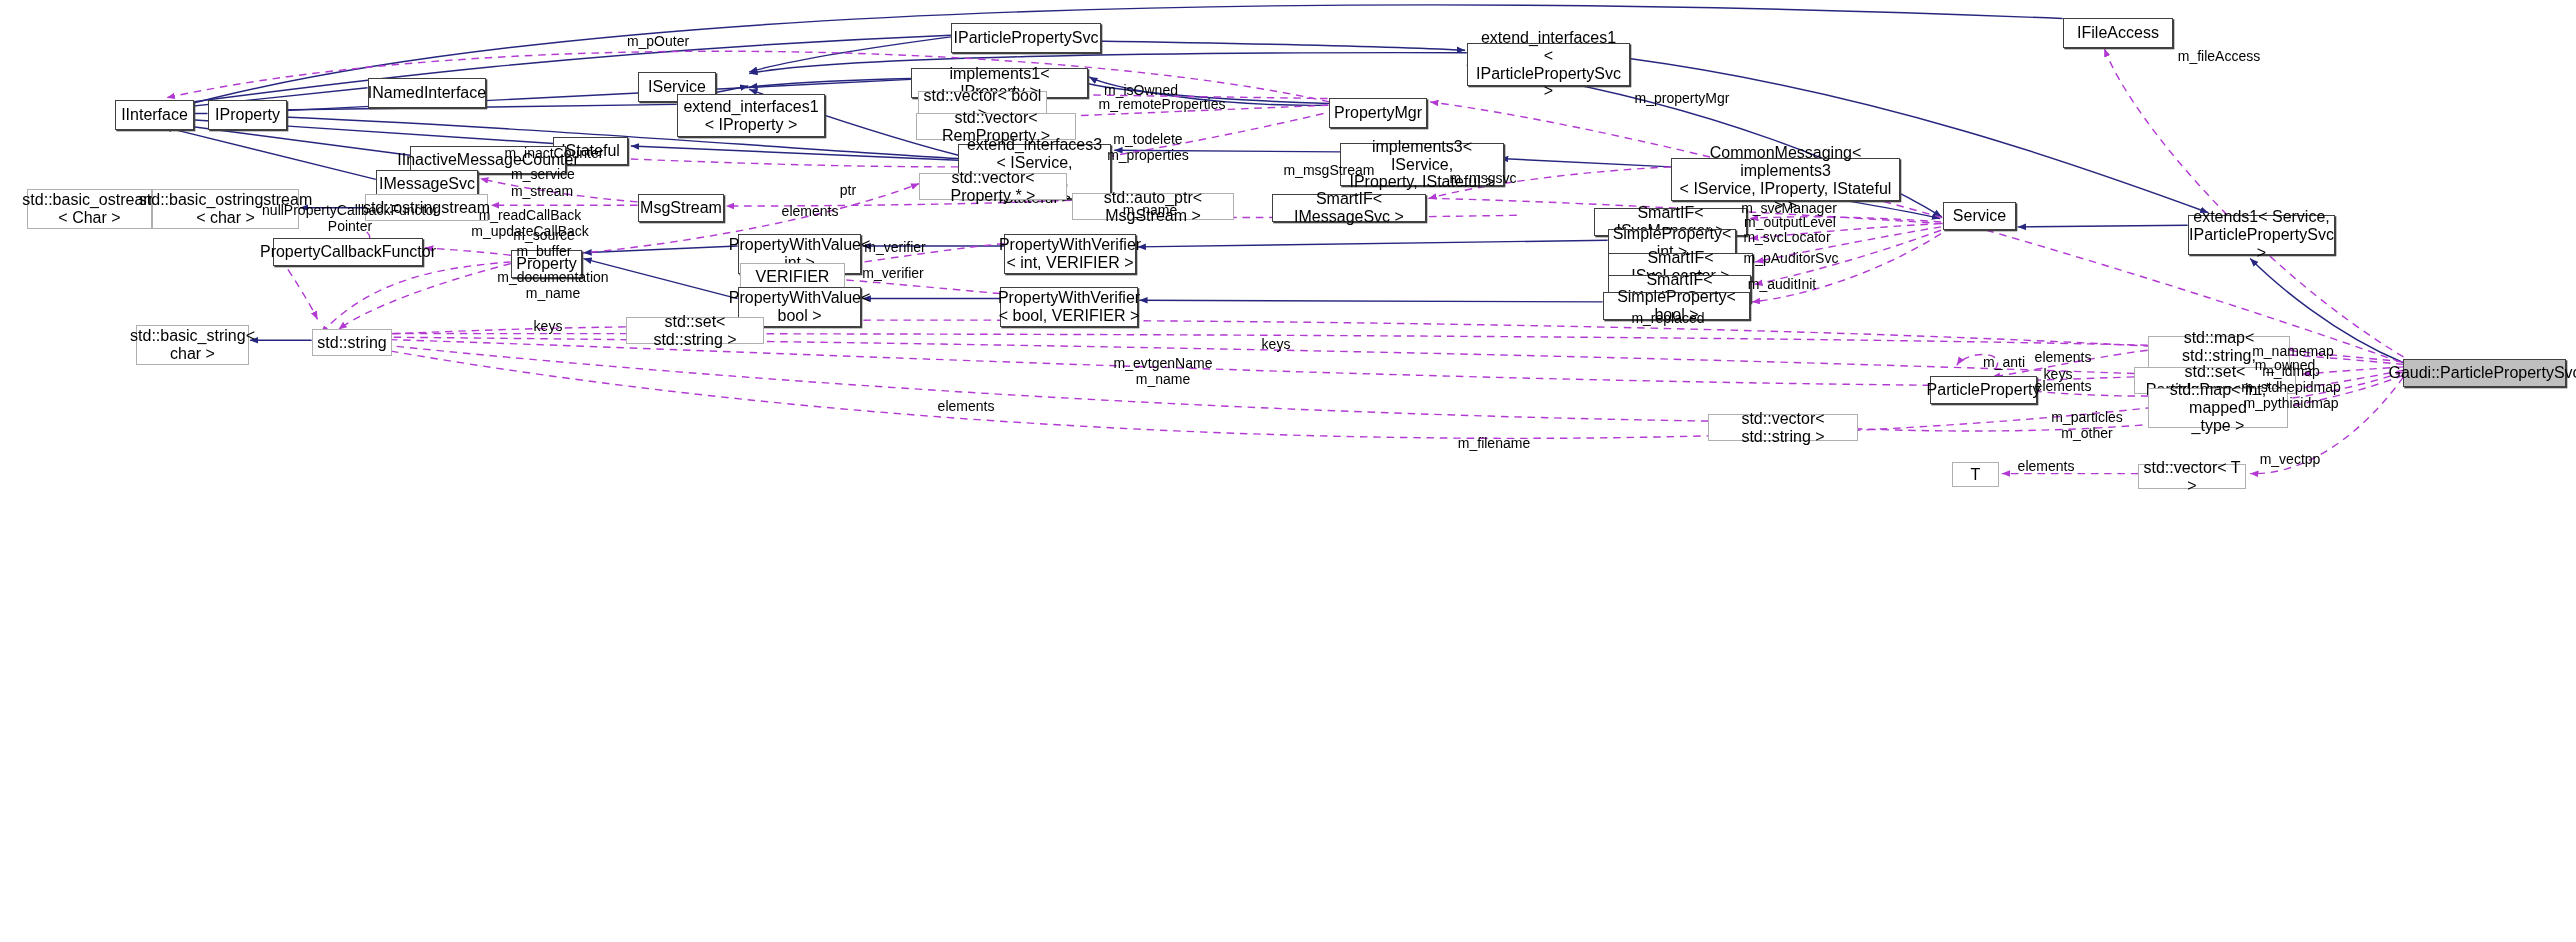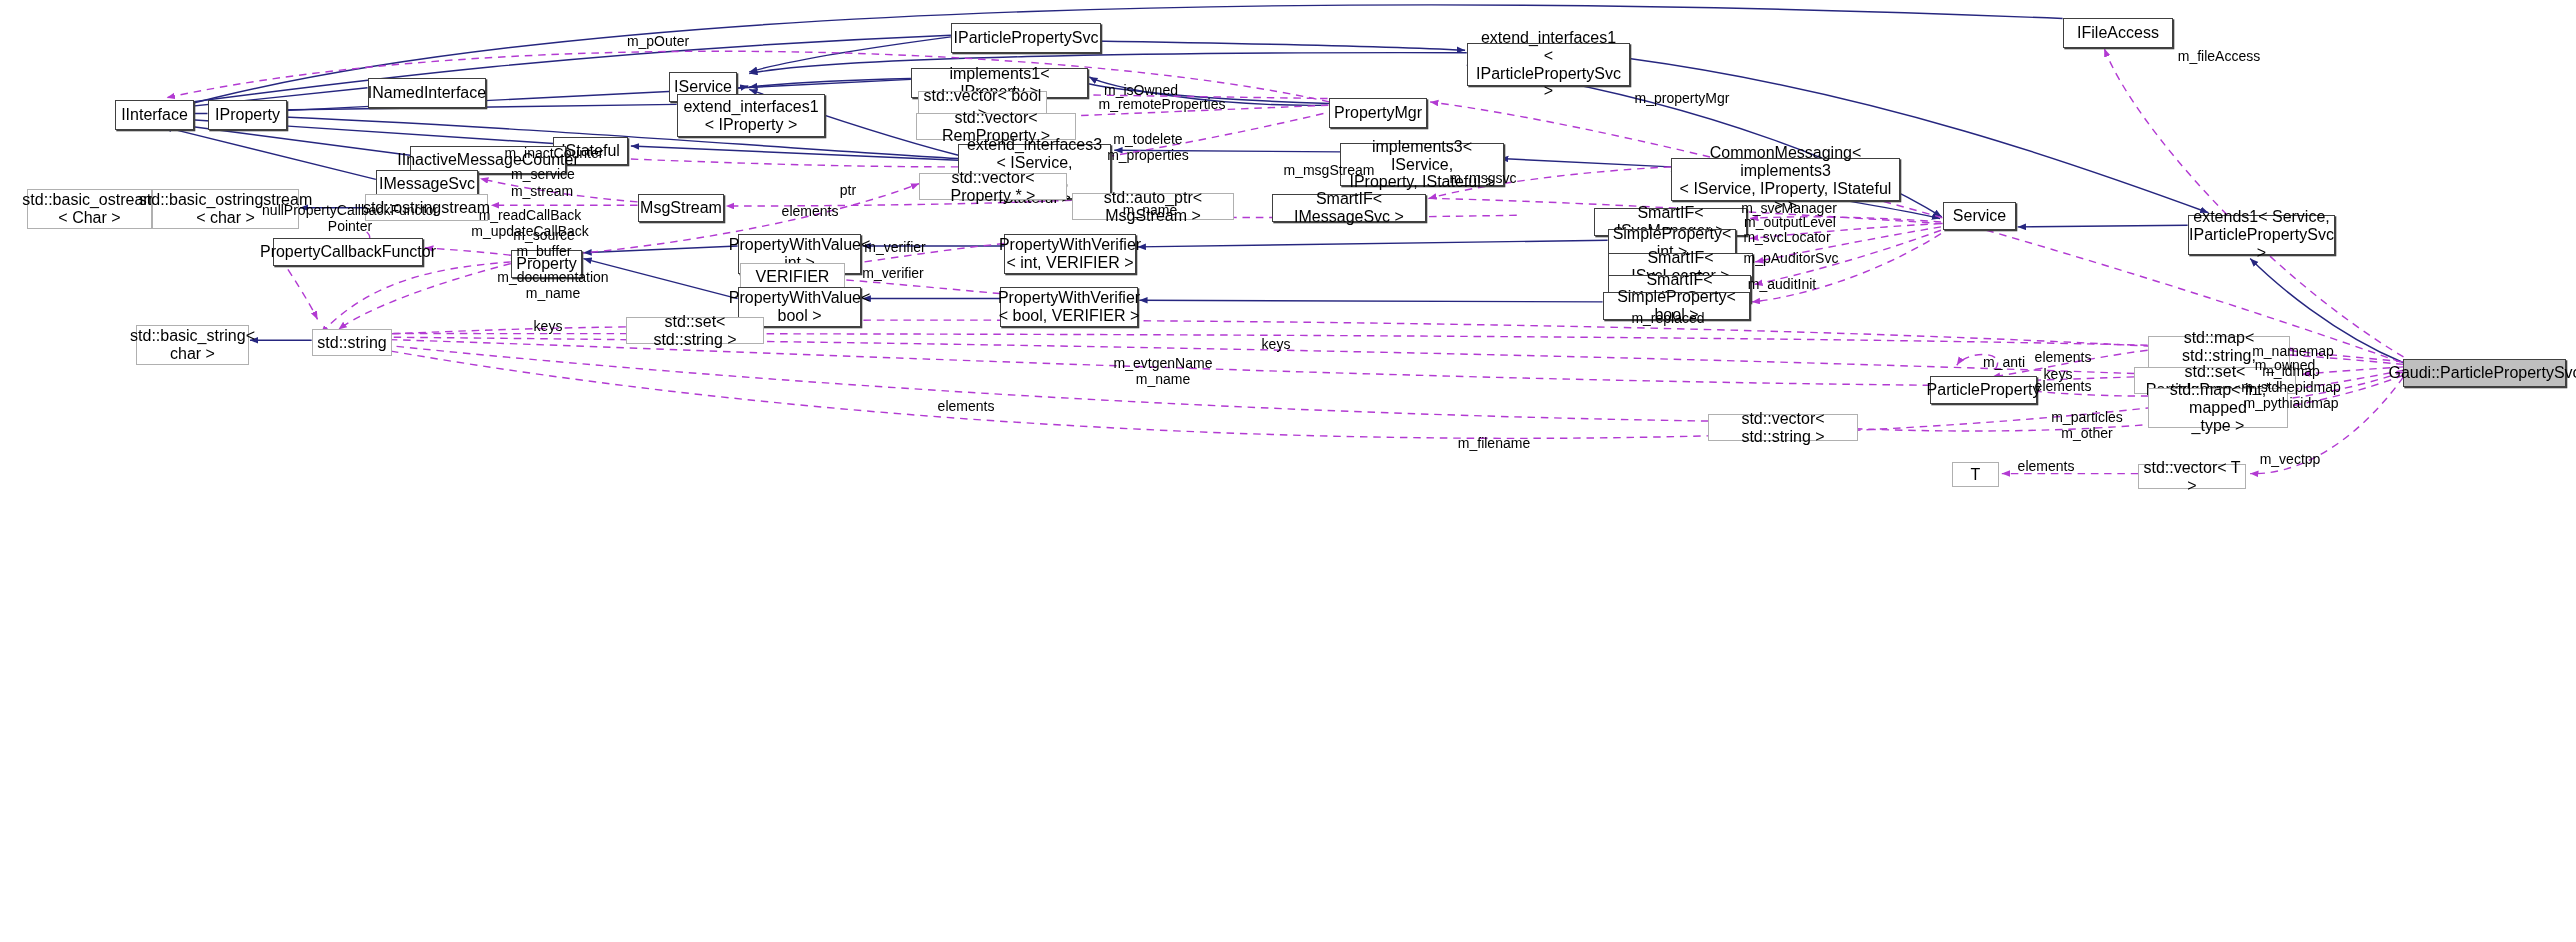--- a/index.html
+++ b/index.html
@@ -192,21 +192,21 @@
 
       <path d="M328,296 C350,330 370,360 381,383"></path>
     </g>
   </svg>
 
   <div class="node n-solid" style="left:2063px;top:18.3px;width:110px;height:30px">IFileAccess</div>
   <div class="node n-solid" style="left:951px;top:23px;width:150px;height:30px">IParticlePropertySvc</div>
   <div class="node n-solid" style="left:1467px;top:43px;width:163px;height:43px">extend_interfaces1
 &lt; IParticlePropertySvc &gt;</div>
   <div class="node n-solid" style="left:911px;top:68px;width:177px;height:30px">implements1&lt; IProperty &gt;</div>
-  <div class="node n-solid" style="left:669px;top:72px;width:68px;height:30px">IService</div>
+  <div class="node n-solid" style="left:638px;top:72px;width:78px;height:30px">IService</div>
   <div class="node n-solid" style="left:368px;top:78px;width:118px;height:30px">INamedInterface</div>
   <div class="node n-thin" style="left:918px;top:91px;width:129px;height:27px">std::vector&lt; bool &gt;</div>
   <div class="node n-solid" style="left:677px;top:94px;width:148px;height:43px">extend_interfaces1
 &lt; IProperty &gt;</div>
   <div class="node n-solid" style="left:115px;top:100px;width:79px;height:30px">IInterface</div>
   <div class="node n-solid" style="left:208px;top:100px;width:79px;height:30px">IProperty</div>
   <div class="node n-thin" style="left:916px;top:113px;width:160px;height:27px">std::vector&lt; RemProperty &gt;</div>
   <div class="node n-solid" style="left:1329px;top:98px;width:98px;height:30px">PropertyMgr</div>
   <div class="node n-solid" style="left:553px;top:137px;width:75px;height:28px">IStateful</div>
   <div class="node n-solid" style="left:958px;top:144px;width:153px;height:55px">extend_interfaces3

